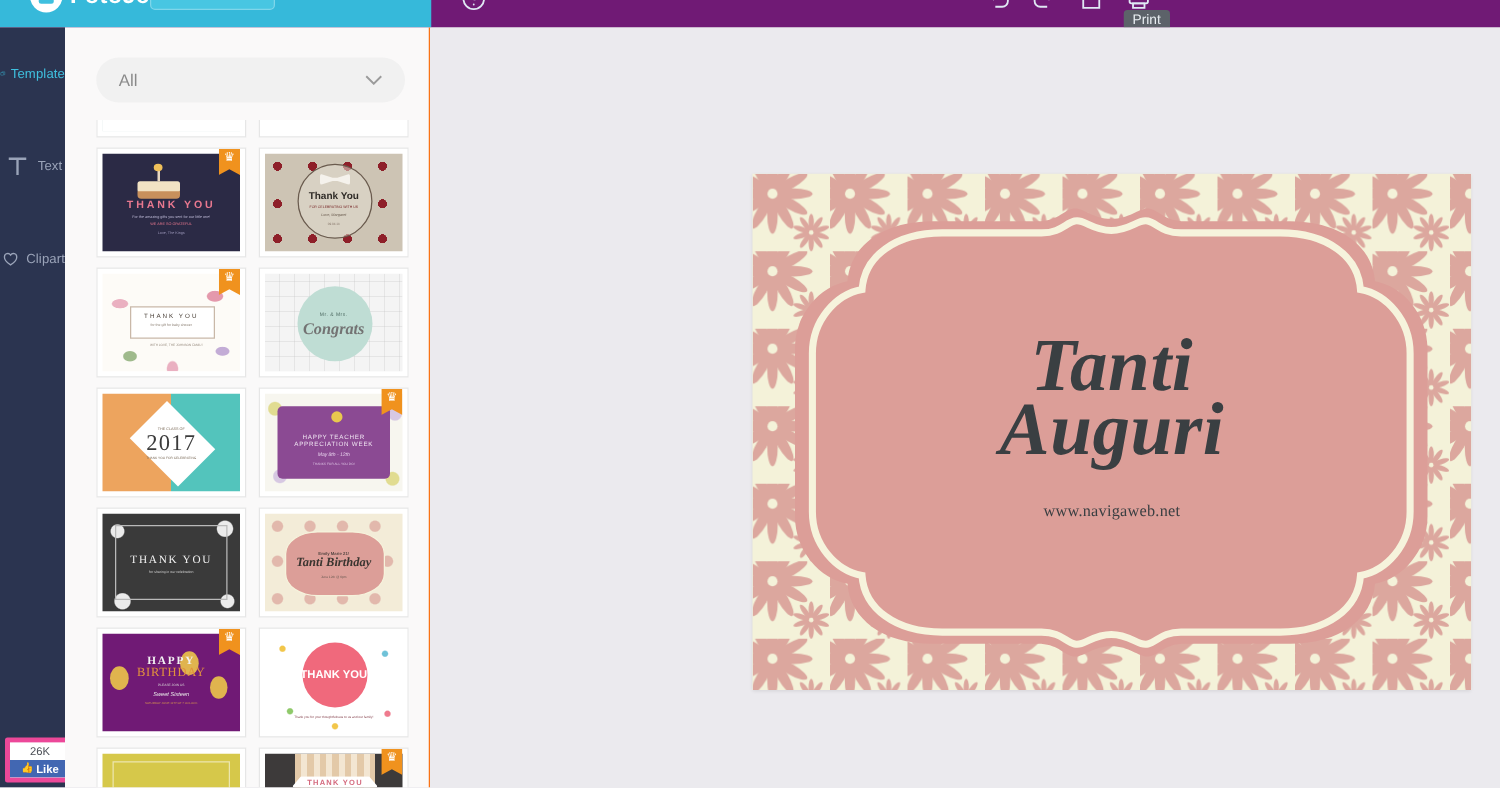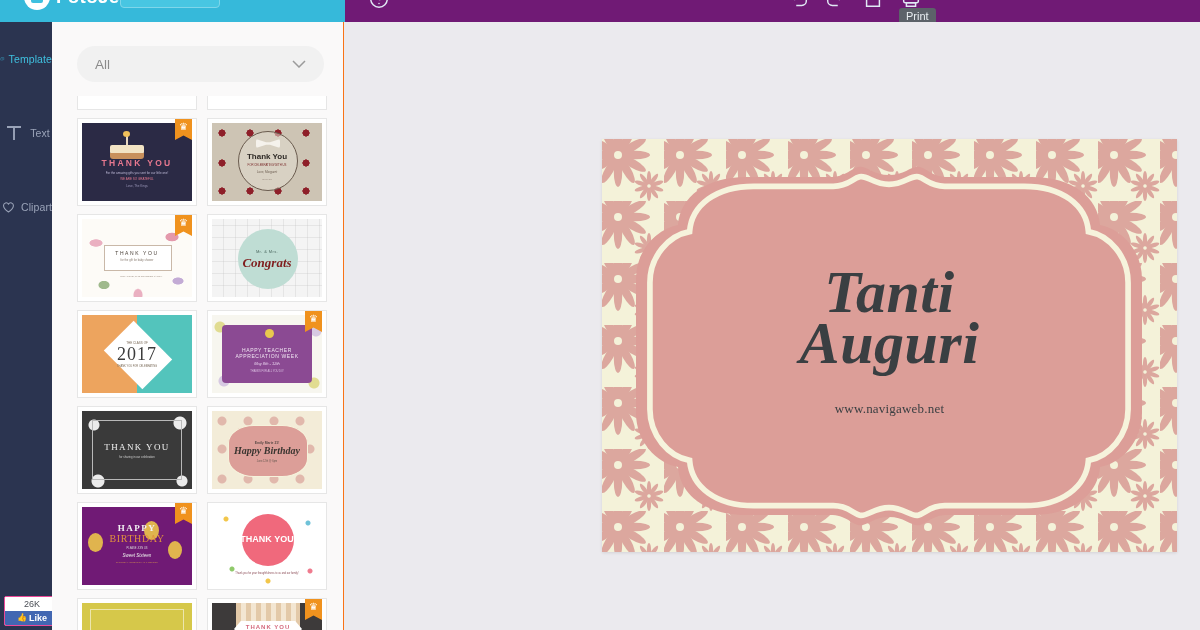--- a/index.html
+++ b/index.html
@@ -67,21 +67,21 @@
   .rail-item .r-lbl { font-size: 10.5px; letter-spacing: .1px; }
   .rail-item.active { color: #3fc0df; }
   .rail-item.active::after {
     content: ""; position: absolute; right: -9px; top: 23px;
     border-top: 10px solid transparent; border-bottom: 10px solid transparent;
     border-left: 9px solid #faf9f9;
   }
 
   .fb-like {
     position: absolute; left: 4px; bottom: 4px;
-    width: 56px; border: 1px solid #ec4899; border-radius: 2px;
+    width: 56px; border: 4px solid #ec4899; border-radius: 2px;
     background: #fff; overflow: hidden;
   }
   .fb-count {
     font-size: 9px; color: #4b4f56; text-align: center;
     line-height: 14px; height: 14px; background: #fff;
   }
   .fb-btn {
     background: #4267b2; color: #fff; font-size: 9px; font-weight: bold;
     line-height: 14px; height: 14px; display: flex; align-items: center;
     justify-content: center; gap: 2px;
@@ -328,21 +328,21 @@
       </div>
 
       <div class="thumb">
         <div class="art" style="background:#f4f4f4">
           <div style="position:absolute;inset:0;background:
                repeating-linear-gradient(0deg,transparent 0 11px,rgba(190,190,190,.28) 11px 12px),
                repeating-linear-gradient(90deg,transparent 0 11px,rgba(190,190,190,.28) 11px 12px)"></div>
           <div style="position:absolute;left:26px;top:10px;width:60px;height:60px;border-radius:50%;background:#bfddd4"></div>
           <div class="t-center" style="top:4px">
             <div style="color:#4f6b63;font-size:4px;letter-spacing:.4px">Mr. &amp; Mrs.</div>
-            <div style="color:#7f1d1d;font-size:13px;font-style:italic;font-weight:bold;font-family:'Liberation Serif',serif;margin-top:1px">Congrats</div>
+            <div style="color:#737373;font-size:13px;font-style:italic;font-weight:bold;font-family:'Liberation Serif',serif;margin-top:1px">Congrats</div>
           </div>
         </div>
       </div>
 
       <div class="thumb">
         <div class="art" style="background:linear-gradient(90deg,#eda45e 0 50%,#53c4bc 50% 100%)">
           <div style="position:absolute;left:12px;top:6px;width:88px;height:68px;background:#fff;transform:rotate(45deg) scale(.62);"></div>
           <div class="t-center">
             <div style="font-size:3px;color:#7a6a58">THE CLASS OF</div>
             <div style="color:#3b3b3b;font-size:18px;font-family:'Liberation Serif',serif;letter-spacing:1px;line-height:1">2017</div>
@@ -394,21 +394,21 @@
                radial-gradient(circle at 88px 10px,#dca79e 0 4px,transparent 5px),
                radial-gradient(circle at 10px 38px,#dca79e 0 4px,transparent 5px),
                radial-gradient(circle at 98px 38px,#dca79e 0 4px,transparent 5px),
                radial-gradient(circle at 10px 68px,#dca79e 0 4px,transparent 5px),
                radial-gradient(circle at 36px 68px,#dca79e 0 4px,transparent 5px),
                radial-gradient(circle at 62px 68px,#dca79e 0 4px,transparent 5px),
                radial-gradient(circle at 88px 68px,#dca79e 0 4px,transparent 5px);opacity:.75"></div>
           <div style="position:absolute;left:16px;top:14px;width:80px;height:52px;background:#dc9e98;border:1.5px solid #f6f3dc;border-radius:26px/18px"></div>
           <div class="t-center" style="top:4px">
             <div style="color:#5a4a46;font-size:3.4px;font-weight:bold">Emily Marie 21!</div>
-            <div style="color:#3a3530;font-size:10px;font-style:italic;font-weight:bold;font-family:'Liberation Serif',serif;line-height:1.05;margin-top:1px">Happy Birthday</div>
+            <div style="color:#3a3530;font-size:10px;font-style:italic;font-weight:bold;font-family:'Liberation Serif',serif;line-height:1.05;margin-top:1px">Tanti Birthday</div>
             <div style="color:#6a5a52;font-size:2.6px;margin-top:3px">June 12th @ 6pm</div>
           </div>
         </div>
       </div>
 
       <div class="thumb">
         <div class="crown">♛</div>
         <div class="art" style="background:#701a75">
           <div style="position:absolute;left:6px;top:26px;width:15px;height:19px;border-radius:50%;background:#e0b44e"></div>
           <div style="position:absolute;left:62px;top:14px;width:15px;height:19px;border-radius:50%;background:#e0b44e"></div>

